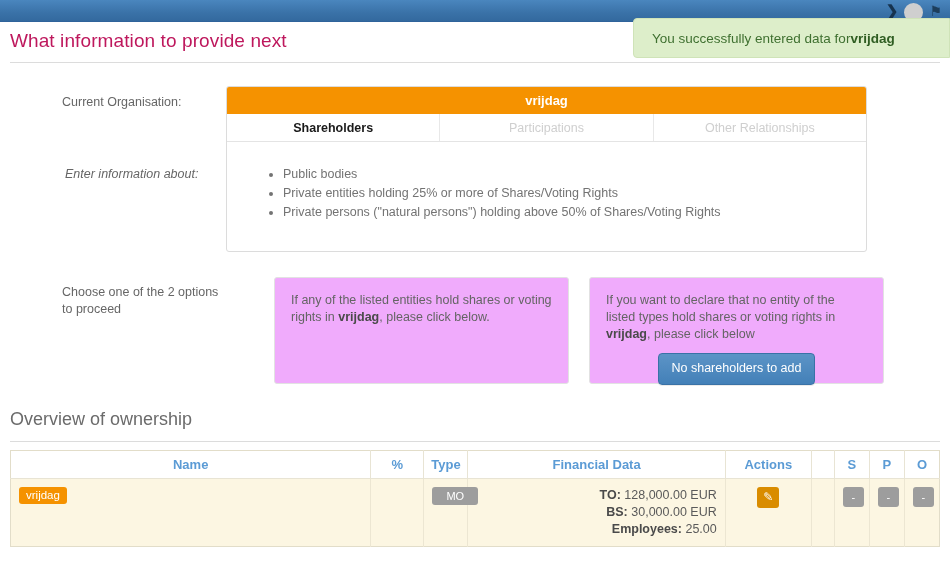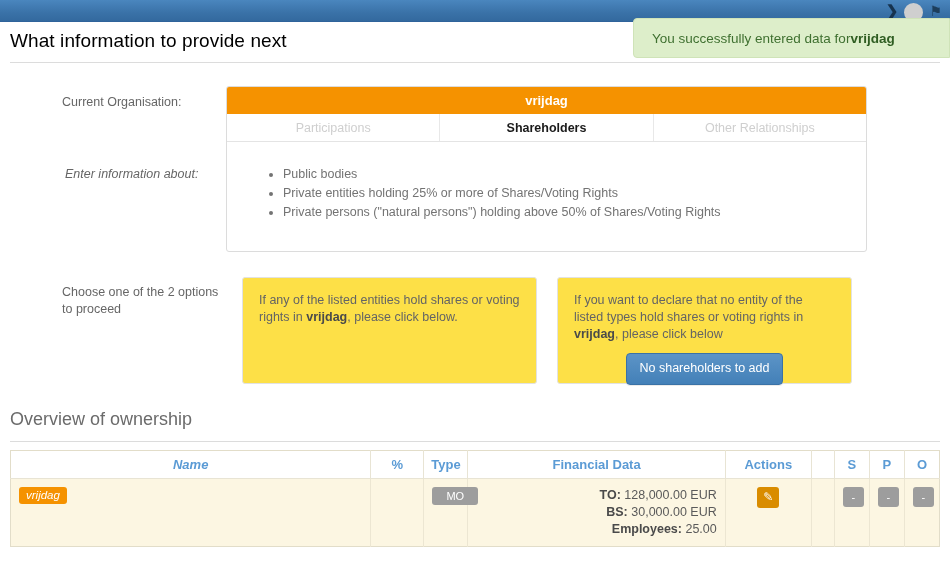--- a/index.html
+++ b/index.html
@@ -46,21 +46,21 @@
     padding-left: 18px;
     color: #3f7030;
     font-size: 13.5px;
     z-index: 20;
   }
   #notification b { color:#2f5d22; }
 
   
   #page-title {
     position: absolute; left: 10px; top: 30px;
-    font-size: 19px; color: #000000; font-weight: normal;
+    font-size: 19px; color: #be185d; font-weight: normal;
     letter-spacing: .1px;
   }
   #title-rule {
     position: absolute; left: 10px; top: 62px;
     width: 930px; height: 1px; background: #dcdcdc;
   }
 
   
   .lbl {
     position: absolute;
@@ -101,26 +101,27 @@
     padding: 12px 0 0 18px;
     font-size: 12.5px; color: #737373;
   }
   #panel-body .intro { margin: 0 0 4px 0; }
   #panel-body ul { margin: 12px; padding-left: 26px; }
   #panel-body li { margin: 2px 0; line-height: 17px; list-style: disc; }
 
   
   .optbox {
     position: absolute;
-    background: #fde047;
+    background: #f0abfc;
     border: 1px solid #e2e2e2;
     border-radius: 3px;
     padding: 14px 16px;
     font-size: 12.5px; color: #646464;
     line-height: 17px;
+    margin-left: 32px;
   }
   #optbox-1 { left: 242px; top: 277px; width: 295px; height: 107px; }
   #optbox-2 { left: 557px; top: 277px; width: 295px; height: 107px; }
   .optbox b { color: #4a4a4a; }
   .btn {
     display: inline-block;
     background: linear-gradient(to bottom, #5c94c7 0%, #4380b8 100%);
     border: 1px solid #3a72a6;
     border-radius: 4px;
     color: #fff; font-size: 12.5px;
@@ -166,21 +167,21 @@
   thead th:last-child { border-right: none; }
   tbody td {
     background: #fcf6e2;
     border-right: 1px solid #ece6d2;
     padding: 8px 8px;
     vertical-align: top;
     height: 62px;
     color: #5a5a5a;
   }
   tbody td:last-child { border-right: none; }
-  .col-name   { width: 360px; font-style: italic; }
+  .col-name   { width: 360px; }
   .col-pct    { width: 53px; }
   .col-type   { width: 44px; }
   .col-fin    { width: 257px; }
   .col-act    { width: 86px; }
   .col-act2   { width: 23px; }
   .col-s, .col-p, .col-o { width: 35px; }
 
   .name-badge {
     display: inline-block;
     background: #f59200;
@@ -243,22 +244,22 @@
 <div id="page-title">What information to provide next</div>
 <div id="title-rule"></div>
 
 <div class="lbl" id="lbl-current-org">Current Organisation:</div>
 <div class="lbl" id="lbl-enter-info">Enter information about:</div>
 <div class="lbl" id="lbl-choose">Choose one of the 2 options to proceed</div>
 
 <div id="panel">
   <div id="org-header">vrijdag</div>
   <div id="tabs">
+    <div class="tab active">Shareholders</div>
     <div class="tab disabled">Participations</div>
-    <div class="tab active">Shareholders</div>
     <div class="tab disabled">Other Relationships</div>
   </div>
   <div id="panel-body">
     <ul>
       <li>Public bodies</li>
       <li>Private entities holding 25% or more of Shares/Voting Rights</li>
       <li>Private persons ("natural persons") holding above 50% of Shares/Voting Rights</li>
     </ul>
   </div>
 </div>

